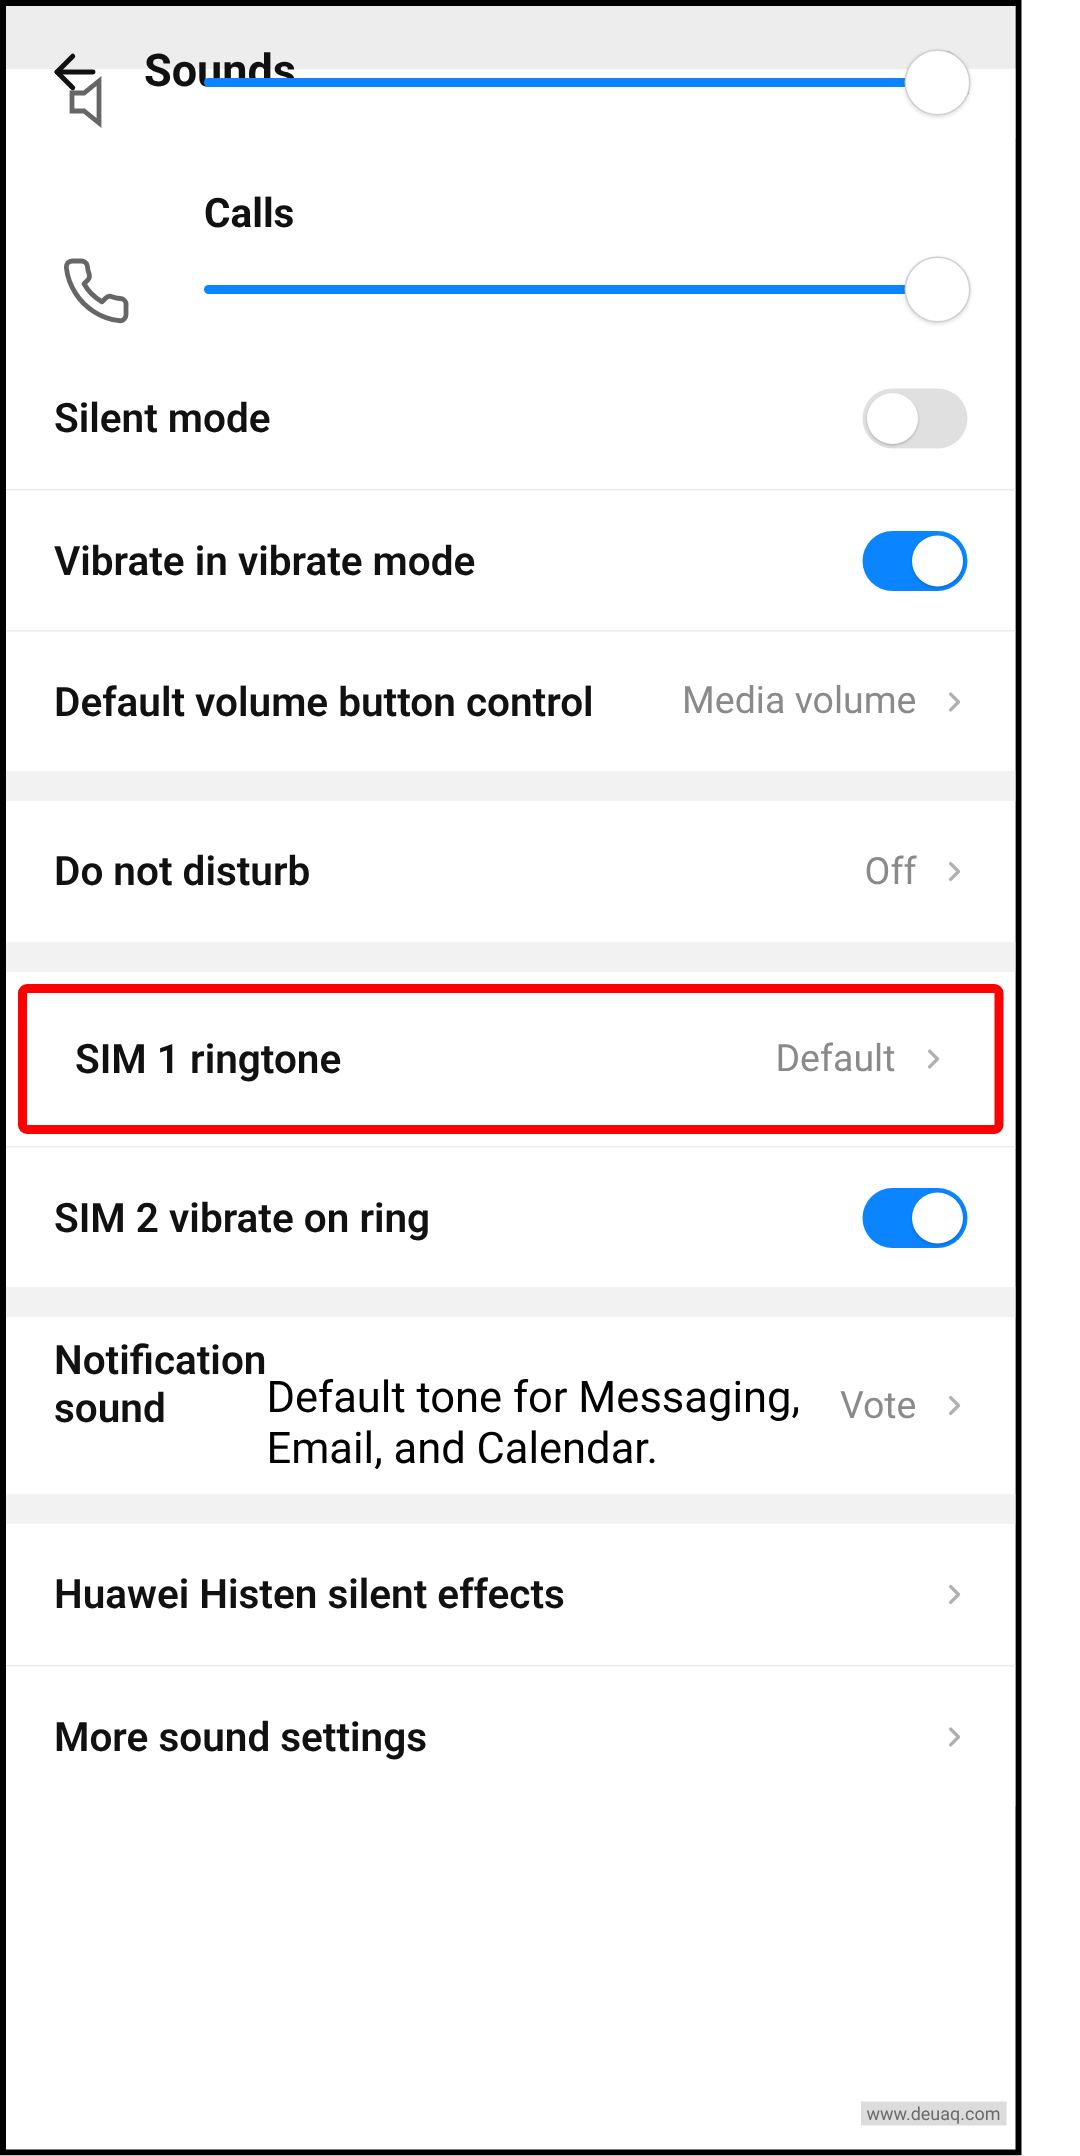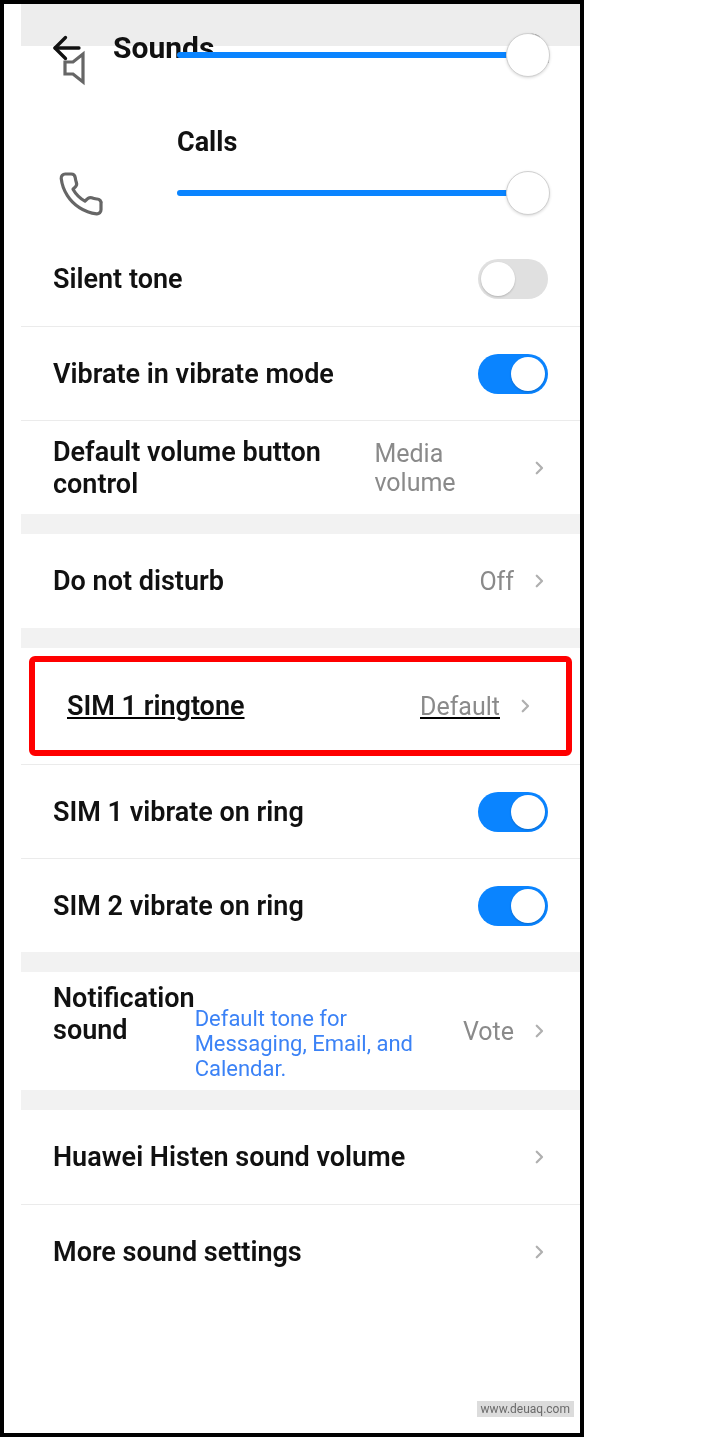--- a/index.html
+++ b/index.html
@@ -1,45 +1,45 @@
 <!DOCTYPE html>
 <html><head>
 <meta charset="utf-8">
 <style>
   * { box-sizing: border-box; margin: 0; padding: 0; }
   html, body { width: 720px; height: 1437px; font-family: -apple-system, "Segoe UI", Roboto, Arial, sans-serif; background:#fff; }
-  .frame { width: 584px; height: 1437px; border: 4px solid #000; position: relative; background:#fff; overflow:hidden;padding-left:17px; }
+  .frame { width: 681px; height: 1437px; border: 4px solid #000; position: relative; background:#fff; overflow:hidden; }
   .header { height: 88px; background:#ededed; display:flex; align-items:center; padding:0 24px; border-bottom:1px solid #e5e5e5; }
   .back { width:44px; height:44px; display:flex; align-items:center; justify-content:center; }
   .title { font-size:30px; font-weight:700; color:#111; margin-left:24px; }
   .search { margin-left:auto; width:44px; height:44px; display:flex; align-items:center; justify-content:center; }
   .content { background:#fff; }
   .partial { margin-top:-46px; }
-  .slider-row { display:flex; align-items:flex-start; padding:0 32px;gap:24px; }
+  .slider-row { display:flex; align-items:flex-start; padding:0 32px; }
   .slider-icon { width:56px; height:56px; display:flex; align-items:center; justify-content:center; margin-top:46px; }
   .slider-icon.nudge { margin-top:-6px; }
   .slider-body { flex:1; margin-left:44px; padding-top:6px; padding-bottom:36px; }
   .slider-label { font-size:27px; font-weight:700; color:#111; margin-bottom:32px; }
   .slider-track { position:relative; height:6px; background:#0a84ff; border-radius:4px; margin-right:20px; }
   .slider-thumb { position:absolute; right:-22px; top:50%; transform:translateY(-50%); width:44px; height:44px; border-radius:50%; background:#fff; border:1px solid #d0d0d0; box-shadow:0 1px 3px rgba(0,0,0,0.15); }
   .item { display:flex; align-items:center; min-height:94px; padding:0 32px; border-top:1px solid #ebebeb; }
   .item.first { border-top:none; }
   .item .label { font-size:27px; font-weight:600; color:#111; }
   .item .value { margin-left:auto; font-size:25px; color:#8a8a8a; }
   .chevron { margin-left:16px; }
   .toggle { margin-left:auto; width:70px; height:40px; border-radius:40px; position:relative; }
   .toggle-off { background:#e0e0e0; }
   .toggle-on { background:#0a84ff; }
   .toggle .knob { position:absolute; top:3px; width:34px; height:34px; border-radius:50%; background:#fff; box-shadow:0 1px 2px rgba(0,0,0,0.2); }
   .toggle-off .knob { left:3px; }
   .toggle-on .knob { right:3px; }
   .gap { height:20px; background:#f2f2f2; }
-  .highlight { border:6px solid #ff0000; border-radius:6px; margin:8px 8px;text-decoration:underline; }
+  .highlight { border:6px solid #ff0000; border-radius:6px; margin:8px 8px; }
   .highlight .item { border-top:none; min-height:88px; }
-  .subtitle { font-size:22px; color:#3b82f6; margin-top:24px; }
+  .subtitle { font-size:29px; color:#000000; margin-top:24px; }
   .stack { display:flex; flex-direction:row; justify-content:center; }
   .item.tall { min-height:118px; }
   .watermark { position:absolute; bottom:16px; right:6px; font-size:12px; color:#6a6a6a; background:#dcdcdc; padding:1px 4px; }
   svg { display:block; }
 </style>
 </head>
 <body>
 
 <div class="frame">
   <div class="header">
@@ -81,21 +81,21 @@
       </div>
       <div class="slider-body">
         <div class="slider-label">Calls</div>
         <div class="slider-track">
             <div class="slider-thumb"></div>
           </div>
       </div>
     </div>
 
     <div class="item first">
-      <span class="label">Silent tone</span>
+      <span class="label">Silent mode</span>
       <div class="toggle toggle-off">
           <div class="knob"></div>
         </div>
     </div>
     <div class="item">
       <span class="label">Vibrate in vibrate mode</span>
       <div class="toggle toggle-on">
           <div class="knob"></div>
         </div>
     </div>
@@ -129,26 +129,20 @@
         <span class="value">Default</span>
         <span class="chevron">
             <svg width="18" height="28" viewBox="0 0 24 24" fill="none" stroke="#b0b0b0" stroke-width="3" stroke-linecap="round" stroke-linejoin="round">
               <polyline points="9 5 16 12 9 19"></polyline>
             </svg>
           </span>
       </div>
     </div>
 
     <div class="item">
-      <span class="label">SIM 1 vibrate on ring</span>
-      <div class="toggle toggle-on">
-          <div class="knob"></div>
-        </div>
-    </div>
-    <div class="item">
       <span class="label">SIM 2 vibrate on ring</span>
       <div class="toggle toggle-on">
           <div class="knob"></div>
         </div>
     </div>
 
     <div class="gap"></div>
 
     <div class="item first tall">
       <div class="stack">
@@ -159,21 +153,21 @@
       <span class="chevron">
           <svg width="18" height="28" viewBox="0 0 24 24" fill="none" stroke="#b0b0b0" stroke-width="3" stroke-linecap="round" stroke-linejoin="round">
             <polyline points="9 5 16 12 9 19"></polyline>
           </svg>
         </span>
     </div>
 
     <div class="gap"></div>
 
     <div class="item first">
-      <span class="label">Huawei Histen sound volume</span>
+      <span class="label">Huawei Histen silent effects</span>
       <span class="chevron" style="margin-left:auto;">
           <svg width="18" height="28" viewBox="0 0 24 24" fill="none" stroke="#b0b0b0" stroke-width="3" stroke-linecap="round" stroke-linejoin="round">
             <polyline points="9 5 16 12 9 19"></polyline>
           </svg>
         </span>
     </div>
     <div class="item">
       <span class="label">More sound settings</span>
       <span class="chevron" style="margin-left:auto;">
           <svg width="18" height="28" viewBox="0 0 24 24" fill="none" stroke="#b0b0b0" stroke-width="3" stroke-linecap="round" stroke-linejoin="round">

